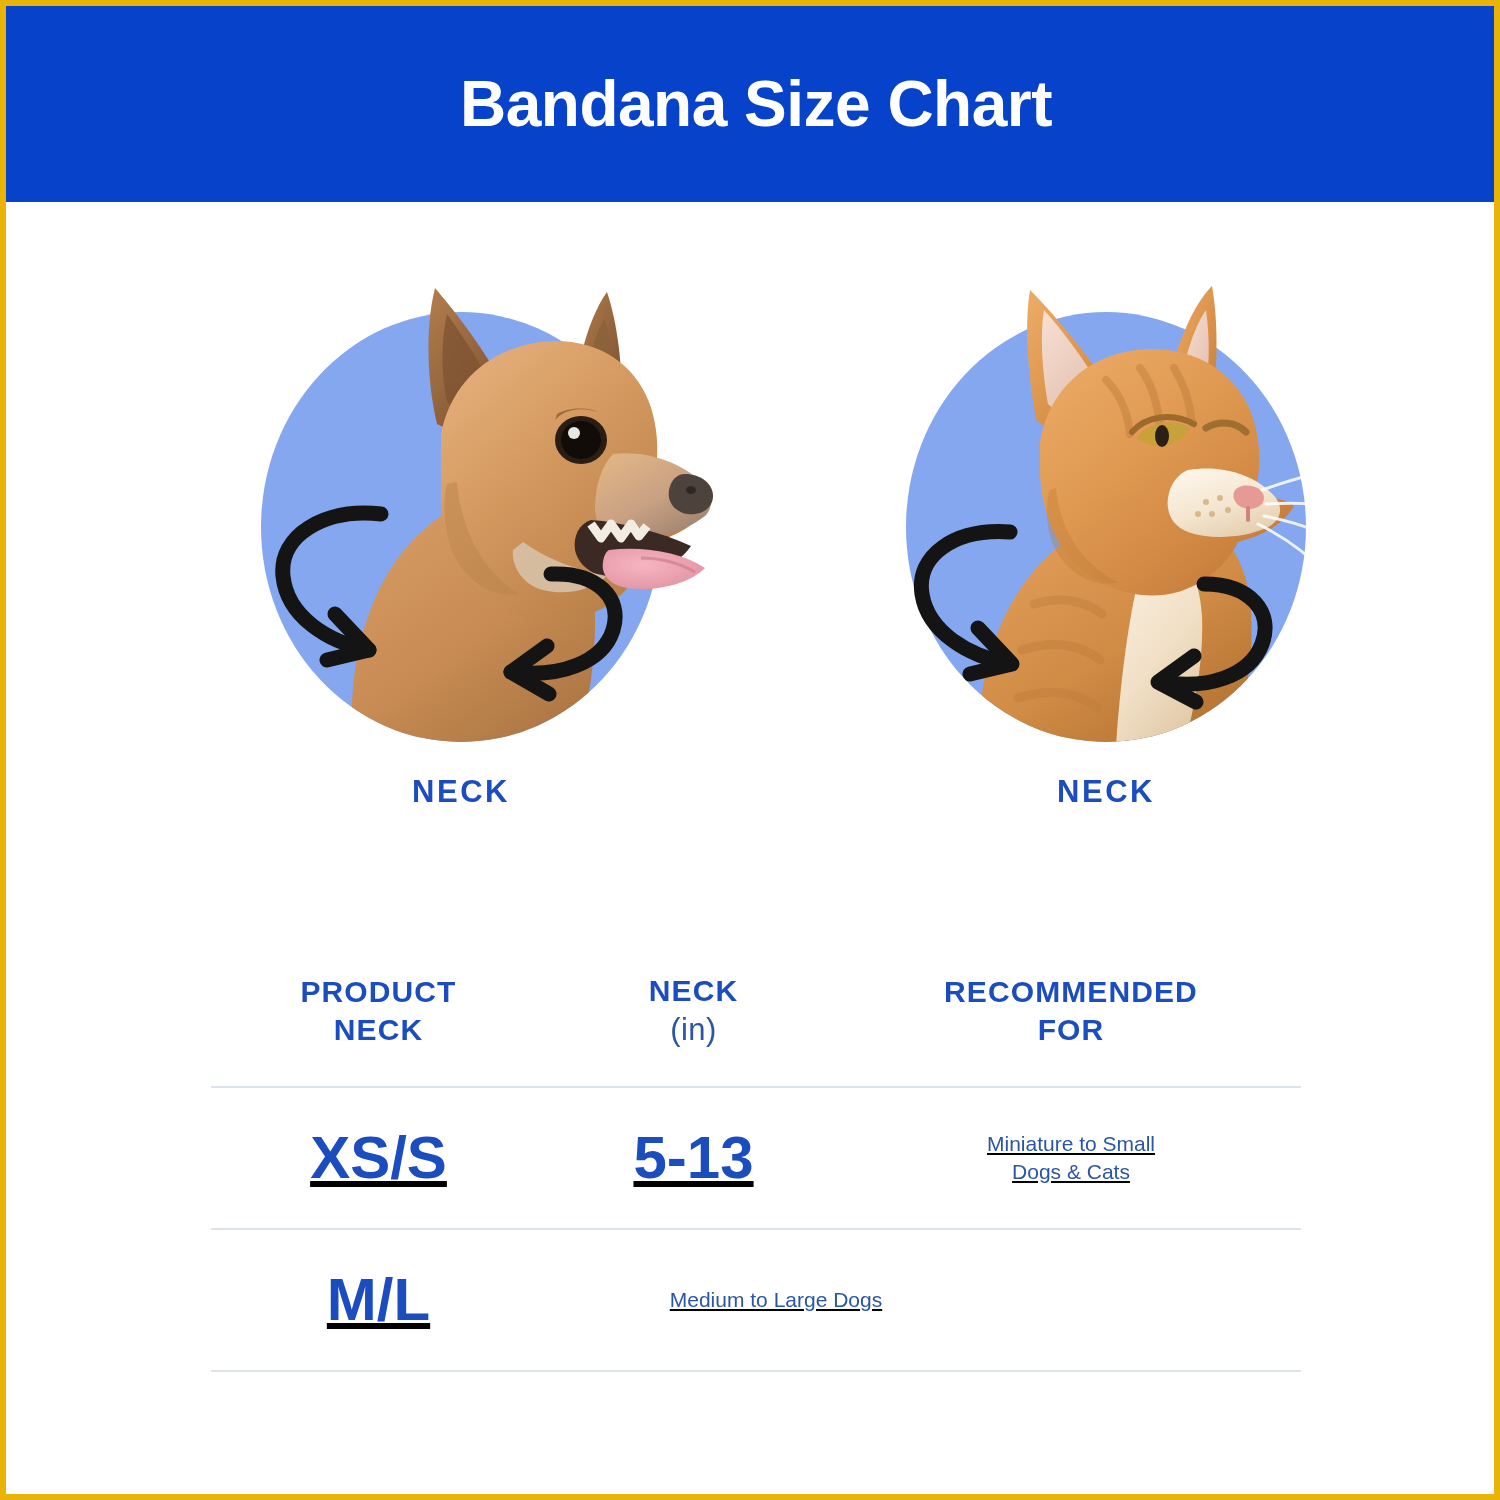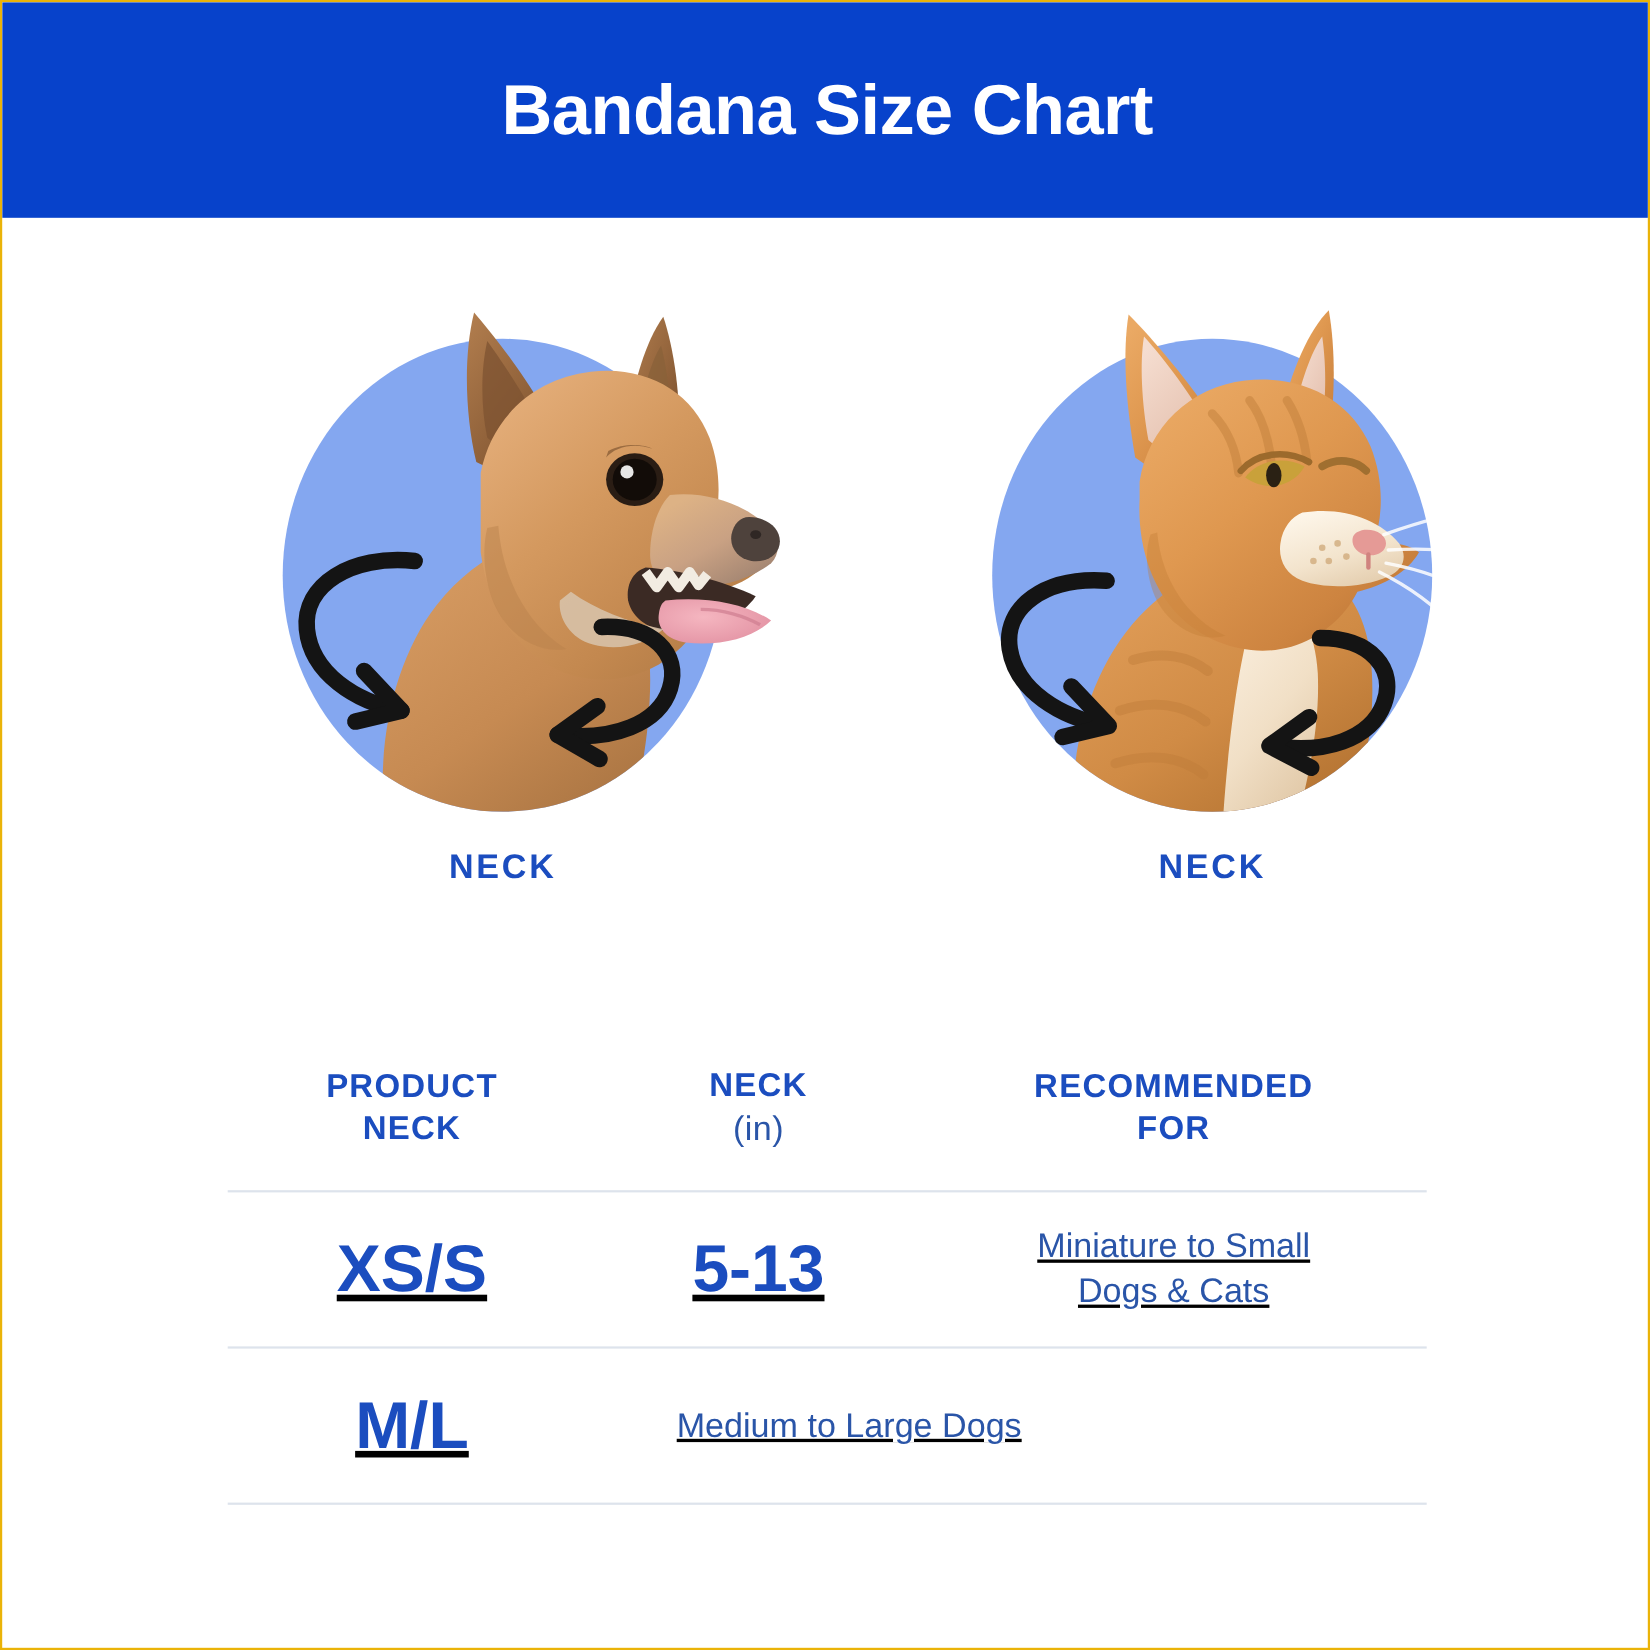--- a/index.html
+++ b/index.html
@@ -10,21 +10,21 @@
   body {
     font-family: "Liberation Sans", sans-serif;
   }
 
   #page {
     position: relative;
     width: 1500px;
     height: 1500px;
     background: #ffffff;
     box-sizing: border-box;
-    border: 2px solid #eab308;
+    border: 6px solid #eab308;
     overflow: hidden;
   }
 
   
   .header-bar {
     position: absolute;
     left: 0;
     top: 0;
     width: 1500px;
     height: 196px;
@@ -146,21 +146,21 @@
   .data-row { height: 140px; text-decoration: underline; }
   .big-val {
     color: #1b4dbf;
     font-size: 60px;
     font-weight: bold;
     letter-spacing: 0px;
     line-height: 1;
   }
   .rec-val {
     color: #2a55a8;
-    font-size: 31px;
+    font-size: 21px;
     font-weight: normal;
     line-height: 1.32;
   }
 </style>
 </head>
 <body>
 
 <div id="page">
 
   <div class="header-bar">

